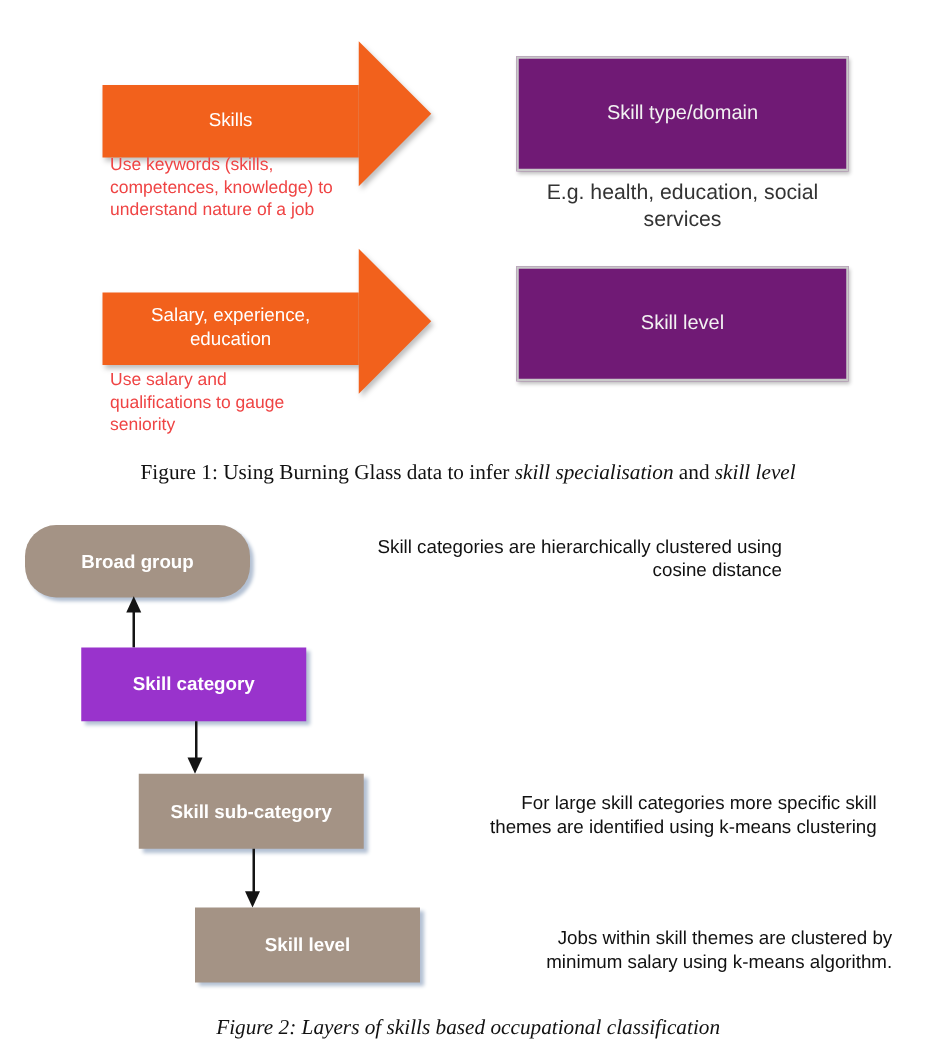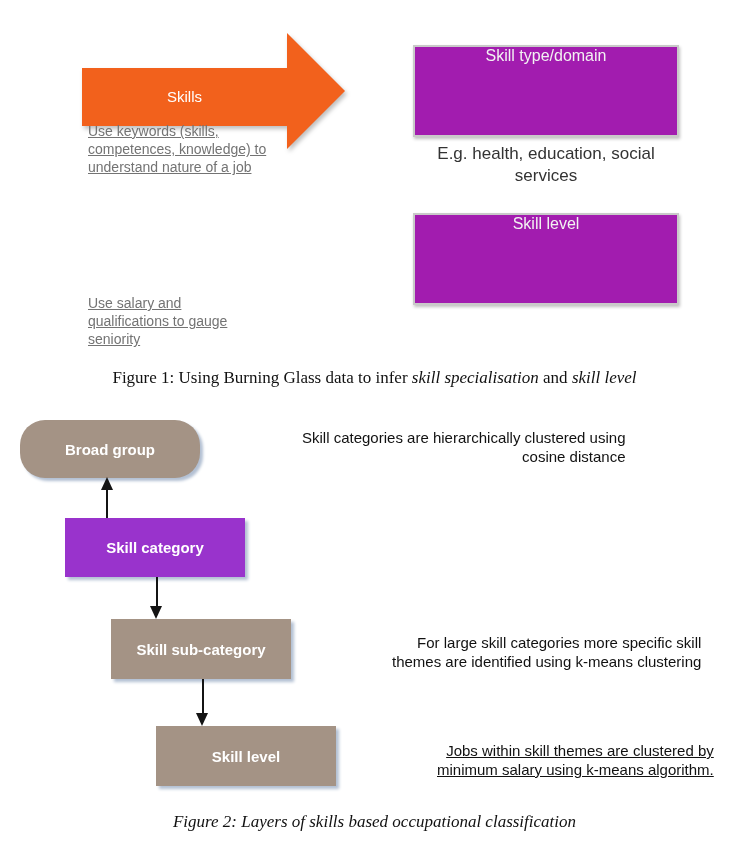--- a/index.html
+++ b/index.html
@@ -10,27 +10,27 @@
   .fat-arrow{position:absolute;width:263px;height:120px;
              filter:drop-shadow(2px 3px 2px rgba(0,0,0,0.25));}
   .fat-arrow .body{position:absolute;left:0;top:39px;width:205px;height:58px;
              background:#F2611C;display:flex;align-items:center;justify-content:center;
              color:#fff;font-size:15px;text-align:center;white-space:pre-line;line-height:1.25;}
   .fat-arrow .head{position:absolute;left:205px;top:4px;width:0;height:0;
              border-top:58px solid transparent;border-bottom:58px solid transparent;
              border-left:58px solid #F2611C;}
   .arrow1{left:82px;top:29px;}
   .arrow2{left:82px;top:195px;}
-  .arrow-desc{position:absolute;color:#737373;font-size:14px;line-height:1.3;
-              white-space:pre-line;text-decoration:underline;}
+  .arrow-desc{position:absolute;color:#ef4444;font-size:14px;line-height:1.3;
+              white-space:pre-line;}
   .desc1{left:88px;top:122px;}
   .desc2{left:88px;top:294px;}
-  .black-box{position:absolute;left:413px;width:262px;height:88px;background:#a21caf;
+  .black-box{position:absolute;left:413px;width:262px;height:88px;background:#701a75;
              border:2px solid #c9c9c9;box-shadow:1px 2px 3px rgba(0,0,0,0.25);
-             display:flex;align-items:flex-start;justify-content:center;
+             display:flex;align-items:center;justify-content:center;
              color:#f2f2f2;font-size:16px;}
   .bbox1{top:45px;}
   .bbox2{top:213px;}
   .black-box-sub{position:absolute;left:413px;top:143px;width:266px;text-align:center;
              color:#333;font-size:17px;line-height:1.3;white-space:pre-line;}
 
   .caption{position:absolute;left:0;width:749px;text-align:center;
            font-family:"Liberation Serif", serif;font-size:17px;color:#111;}
   .caption1{top:368px;}
   .caption2{top:812px;font-style:italic;}
@@ -56,41 +56,46 @@
   .uphead{left:101px;top:477px;}
   .d1line{left:156px;top:577px;height:30px;}
   .d1head{left:150px;top:606px;}
   .d2line{left:202px;top:679px;height:35px;}
   .d2head{left:196px;top:713px;}
 
   .note{position:absolute;color:#111;font-size:15px;line-height:1.25;white-space:pre-line;text-align:right;}
   .note1{left:302px;top:429px;}
   .note2{left:342px;top:524px;}
   .note3{left:392px;top:634px;}
-  .note4{left:437px;top:742px;text-decoration:underline;}
+  .note4{left:437px;top:742px;}
 </style>
 </head>
 <body>
 
 <div class="page">
 
   <div class="fat-arrow arrow1">
     <div class="body">Skills</div>
     <div class="head"></div>
   </div>
   <div class="arrow-desc desc1">Use keywords (skills,
 competences, knowledge) to
 understand nature of a job</div>
 
   <div class="black-box bbox1">
     <span>Skill type/domain</span>
   </div>
   <div class="black-box-sub">E.g. health, education, social
 services</div>
 
+  <div class="fat-arrow arrow2">
+    <div class="body">Salary, experience,
+education</div>
+    <div class="head"></div>
+  </div>
   <div class="arrow-desc desc2">Use salary and
 qualifications to gauge
 seniority</div>
 
   <div class="black-box bbox2">
     <span>Skill level</span>
   </div>
 
   <div class="caption caption1">
     <span>Figure 1: Using Burning Glass data to infer </span><i>skill specialisation</i><span> and </span><i>skill level</i>

